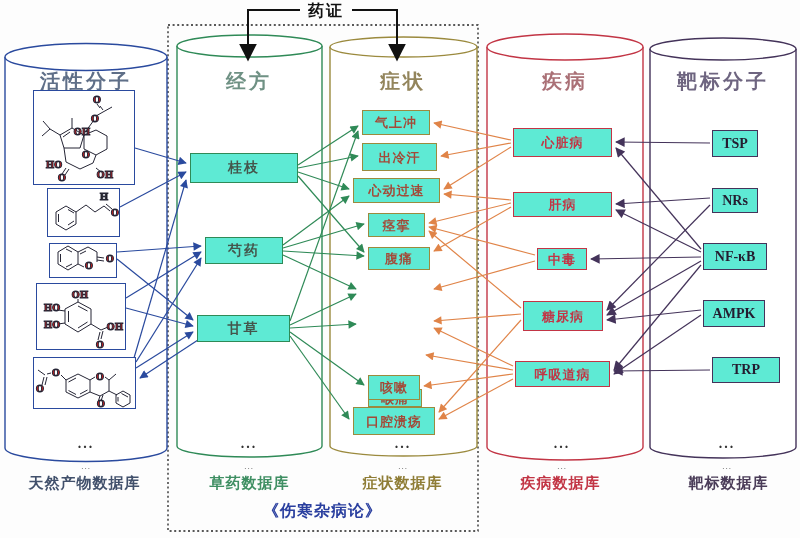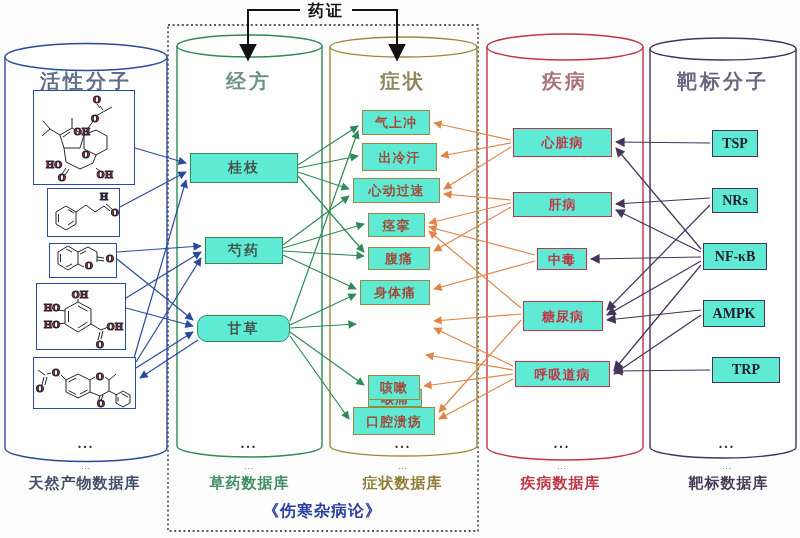--- a/index.html
+++ b/index.html
@@ -207,28 +207,27 @@
 <div class="col-header" style="left:663px;top:68px;width:120px;color:#6e6580;">靶标分子</div>
 
 <div class="molbox" style="left:33px;top:90px;width:102px;height:95px;"></div>
 <div class="molbox" style="left:47px;top:188px;width:73px;height:49px;"></div>
 <div class="molbox" style="left:49px;top:243px;width:68px;height:35px;"></div>
 <div class="molbox" style="left:36px;top:283px;width:90px;height:67px;"></div>
 <div class="molbox" style="left:33px;top:357px;width:103px;height:52px;"></div>
 
 <div class="node herb" style="left:190px;top:153px;width:108px;height:30px;">桂枝</div>
 <div class="node herb" style="left:205px;top:237px;width:78px;height:27px;">芍药</div>
-<div class="node herb" style="left:197px;top:315px;width:93px;height:27px;border-radius:10px;">甘草</div>
+<div class="node herb" style="left:197px;top:315px;width:93px;height:27px;">甘草</div>
 
 <div class="node sym" style="left:362px;top:110px;width:68px;height:25px;">气上冲</div>
 <div class="node sym" style="left:362px;top:143px;width:75px;height:28px;">出冷汗</div>
 <div class="node sym" style="left:353px;top:178px;width:87px;height:25px;">心动过速</div>
 <div class="node sym" style="left:368px;top:213px;width:57px;height:24px;">痉挛</div>
 <div class="node sym" style="left:368px;top:247px;width:62px;height:23px;">腹痛</div>
-<div class="node sym" style="left:360px;top:280px;width:70px;height:25px;">身体痛</div>
 <div class="node sym" style="left:368px;top:345px;width:54px;height:18px;margin-top:44px;">喉痛</div>
 <div class="node sym" style="left:368px;top:375px;width:52px;height:25px;">咳嗽</div>
 <div class="node sym" style="left:353px;top:407px;width:82px;height:28px;">口腔溃疡</div>
 
 <div class="node dis" style="left:513px;top:128px;width:99px;height:29px;">心脏病</div>
 <div class="node dis" style="left:513px;top:192px;width:99px;height:25px;">肝病</div>
 <div class="node dis" style="left:537px;top:248px;width:50px;height:22px;">中毒</div>
 <div class="node dis" style="left:515px;top:361px;width:95px;height:26px;">呼吸道病</div>
 <div class="node dis" style="left:523px;top:301px;width:80px;height:30px;">糖尿病</div>
 

